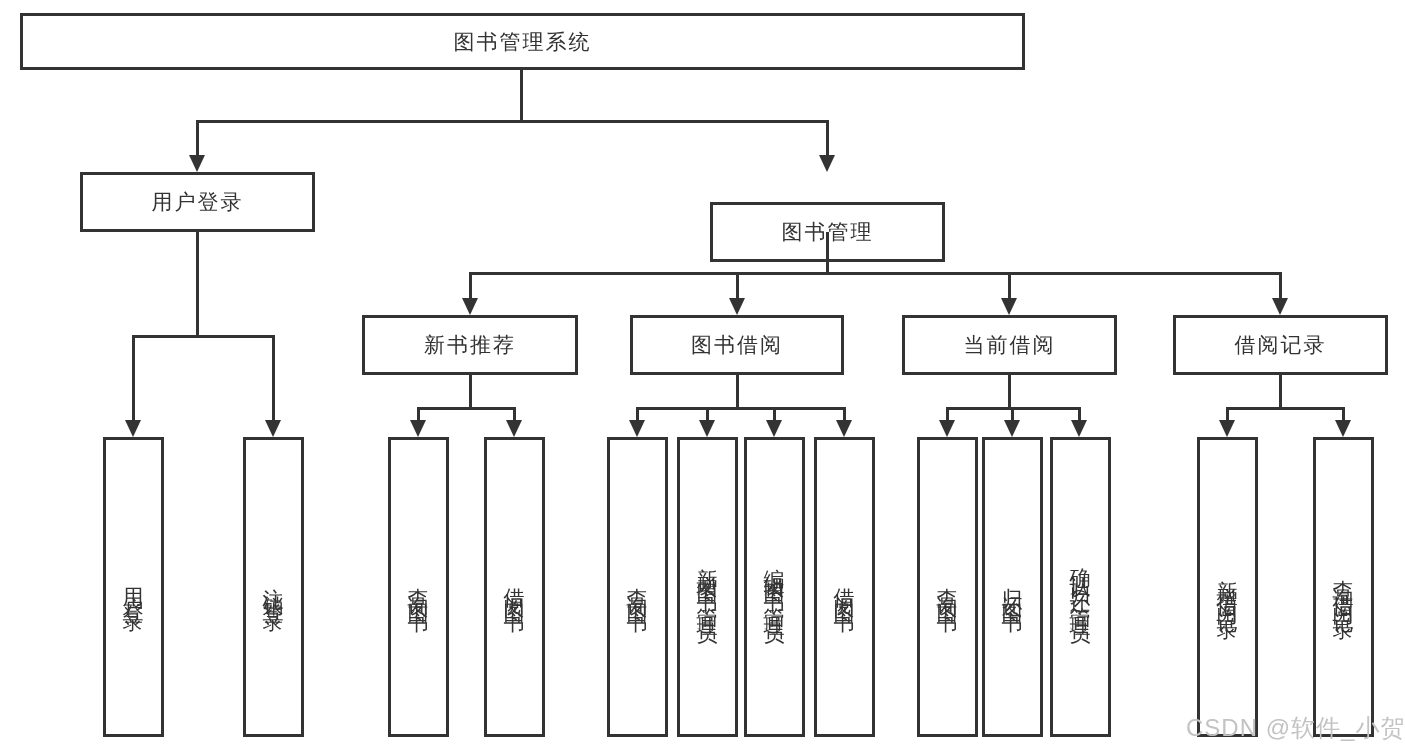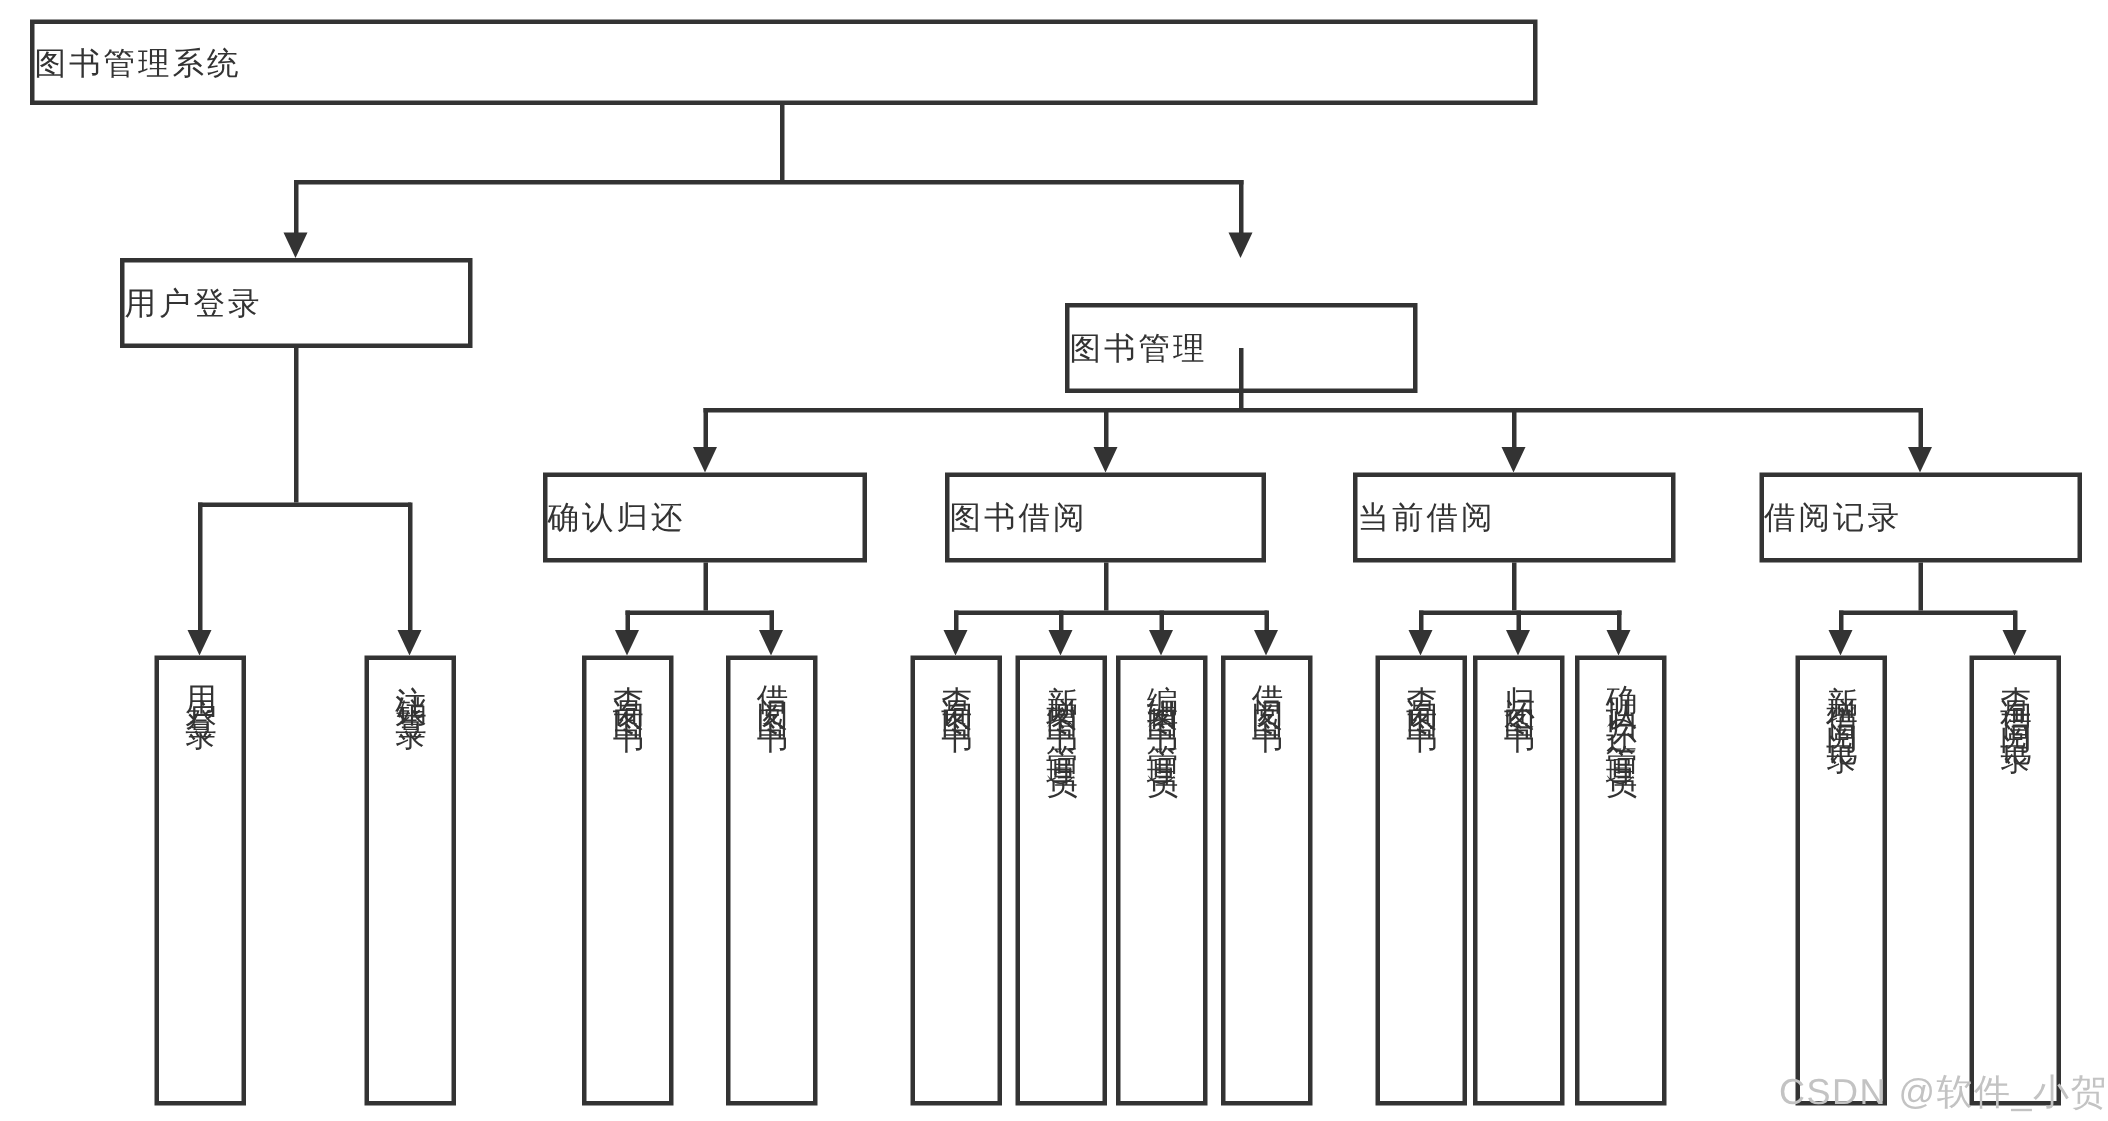--- a/index.html
+++ b/index.html
@@ -12,21 +12,21 @@
     overflow: hidden;
   }
   .box {
     position: absolute;
     box-sizing: border-box;
     border: 3px solid #333333;
     background: #ffffff;
     color: #333333;
     display: flex;
     align-items: center;
-    justify-content: flex-start;
+    justify-content: center;
     font-size: 21px;
     letter-spacing: 2px;
     white-space: nowrap;
   }
   .vbox {
     writing-mode: vertical-rl;
     text-orientation: mixed;
     letter-spacing: 8px;
     white-space: normal;
     line-height: 1.0;
@@ -91,21 +91,21 @@
   <div class="vline" style="left:469px; top:272px; height:28px;"></div>
   <div class="arrowhead" style="left:462px; top:298px;"></div>
   <div class="vline" style="left:736px; top:272px; height:28px;"></div>
   <div class="arrowhead" style="left:729px; top:298px;"></div>
   <div class="vline" style="left:1008px; top:272px; height:28px;"></div>
   <div class="arrowhead" style="left:1001px; top:298px;"></div>
   <div class="vline" style="left:1279px; top:272px; height:28px;"></div>
   <div class="arrowhead" style="left:1272px; top:298px;"></div>
 
   <div class="box" style="left:362px; top:315px; width:216px; height:60px;">
-    <span>确认归还</span>
+    <span>新书推荐</span>
   </div>
   <div class="box" style="left:902px; top:315px; width:215px; height:60px;">
     <span>当前借阅</span>
   </div>
   <div class="box" style="left:630px; top:315px; width:214px; height:60px;">
     <span>图书借阅</span>
   </div>
   <div class="box" style="left:1173px; top:315px; width:215px; height:60px;">
     <span>借阅记录</span>
   </div>

